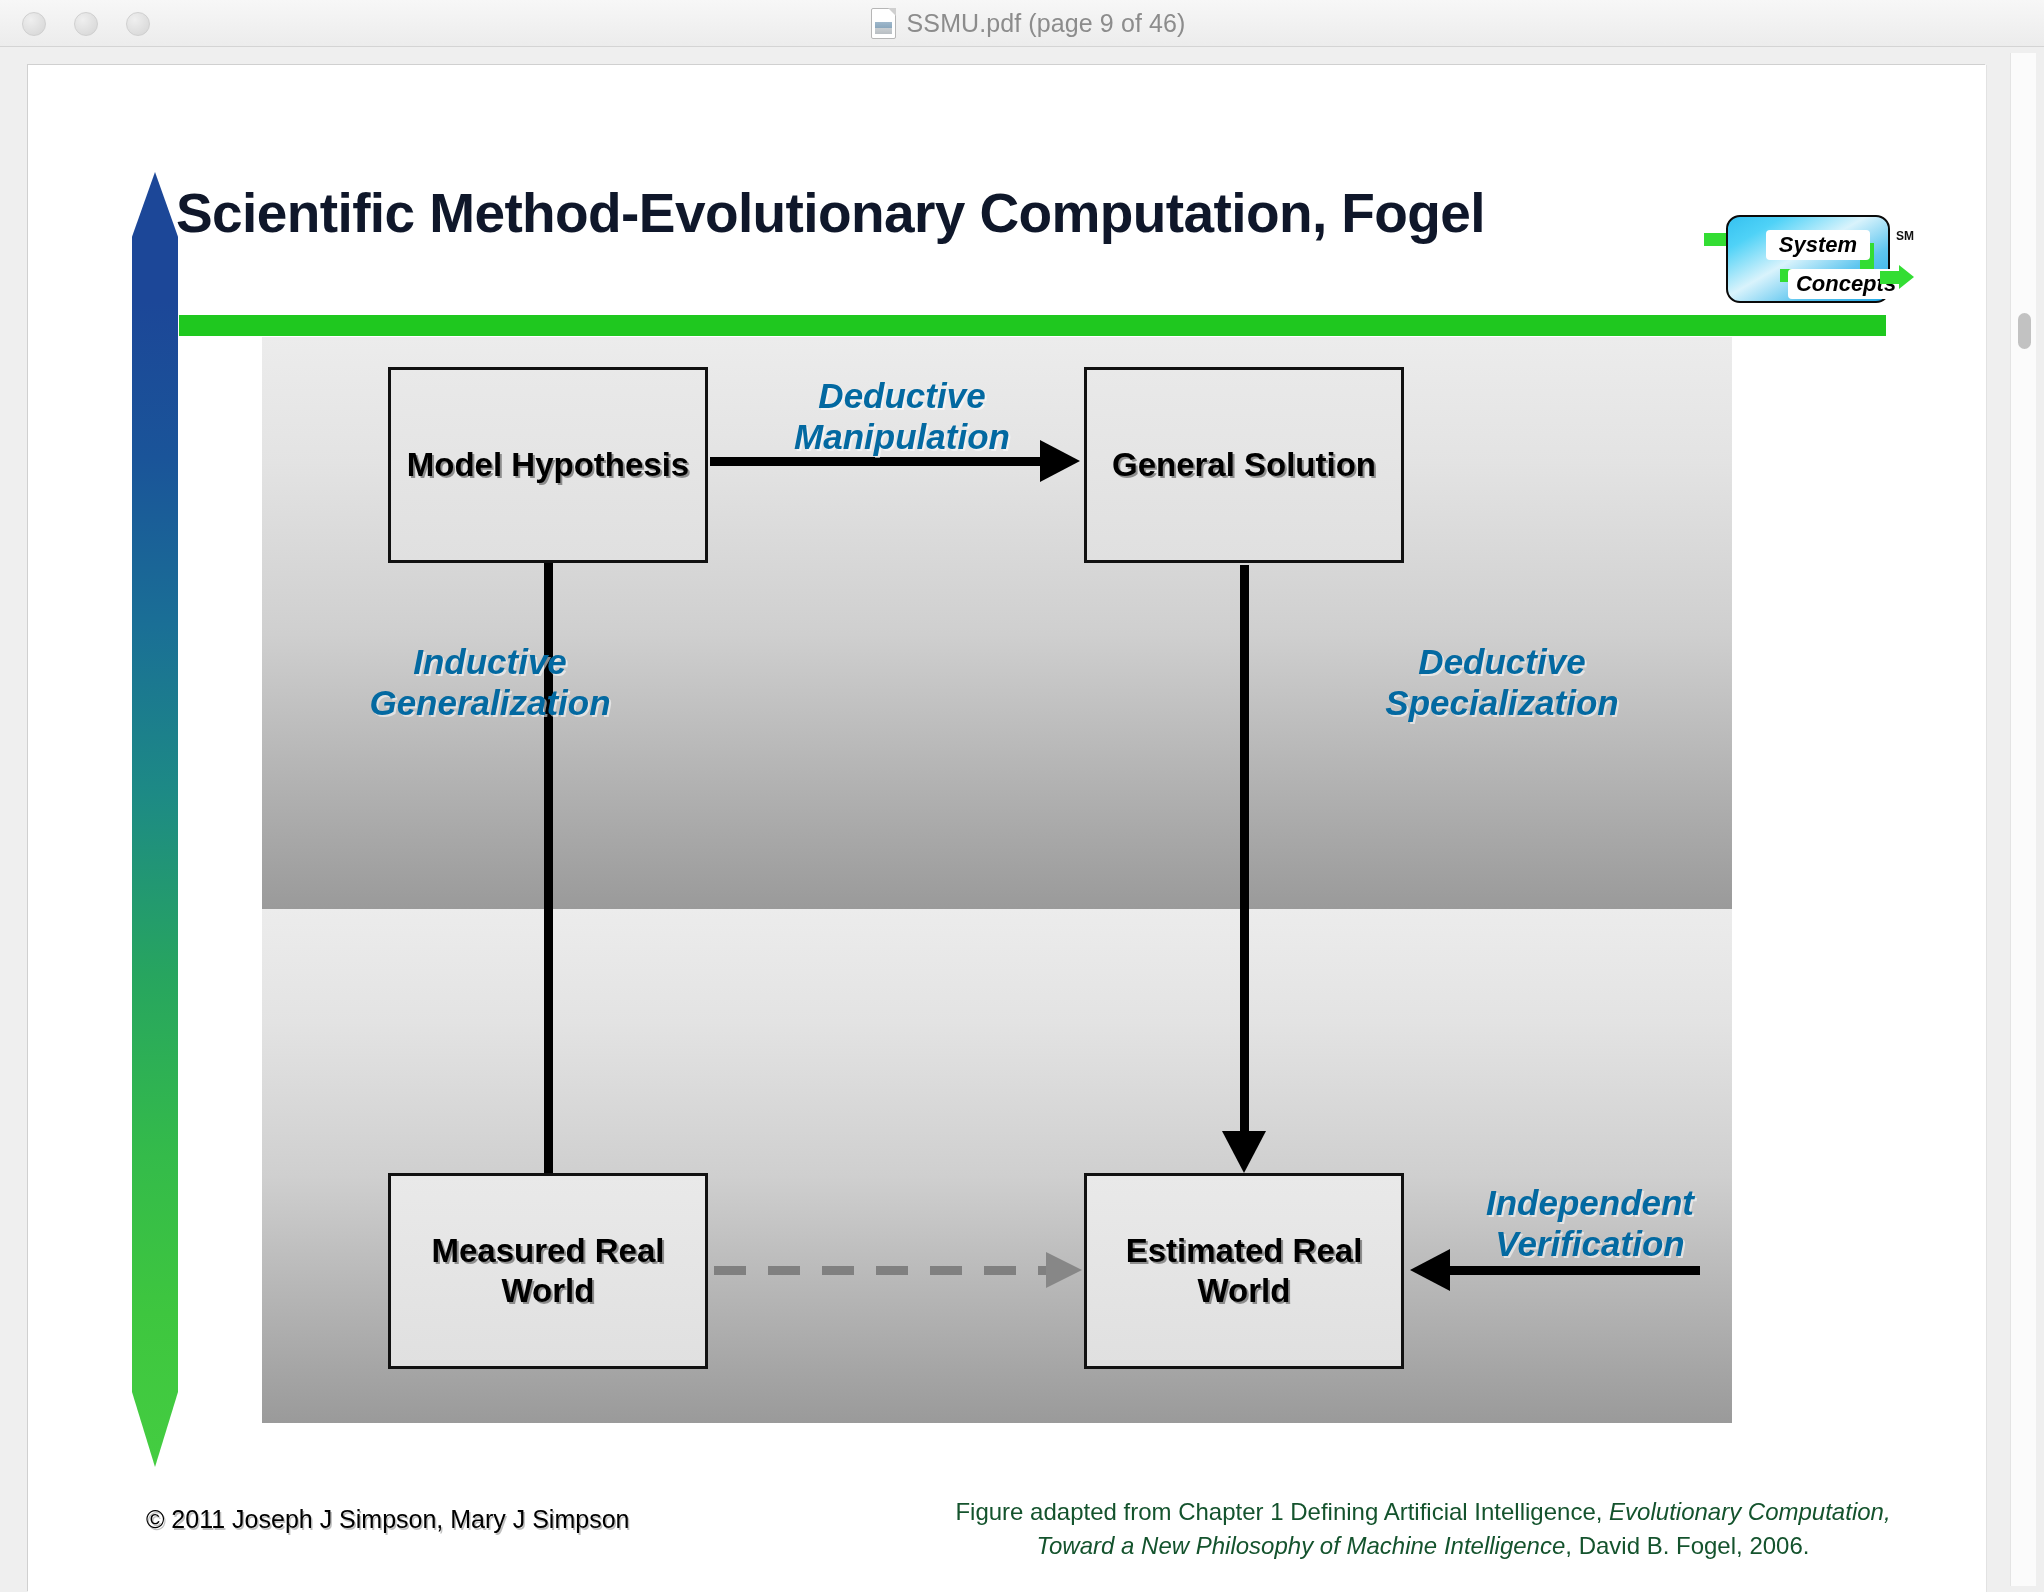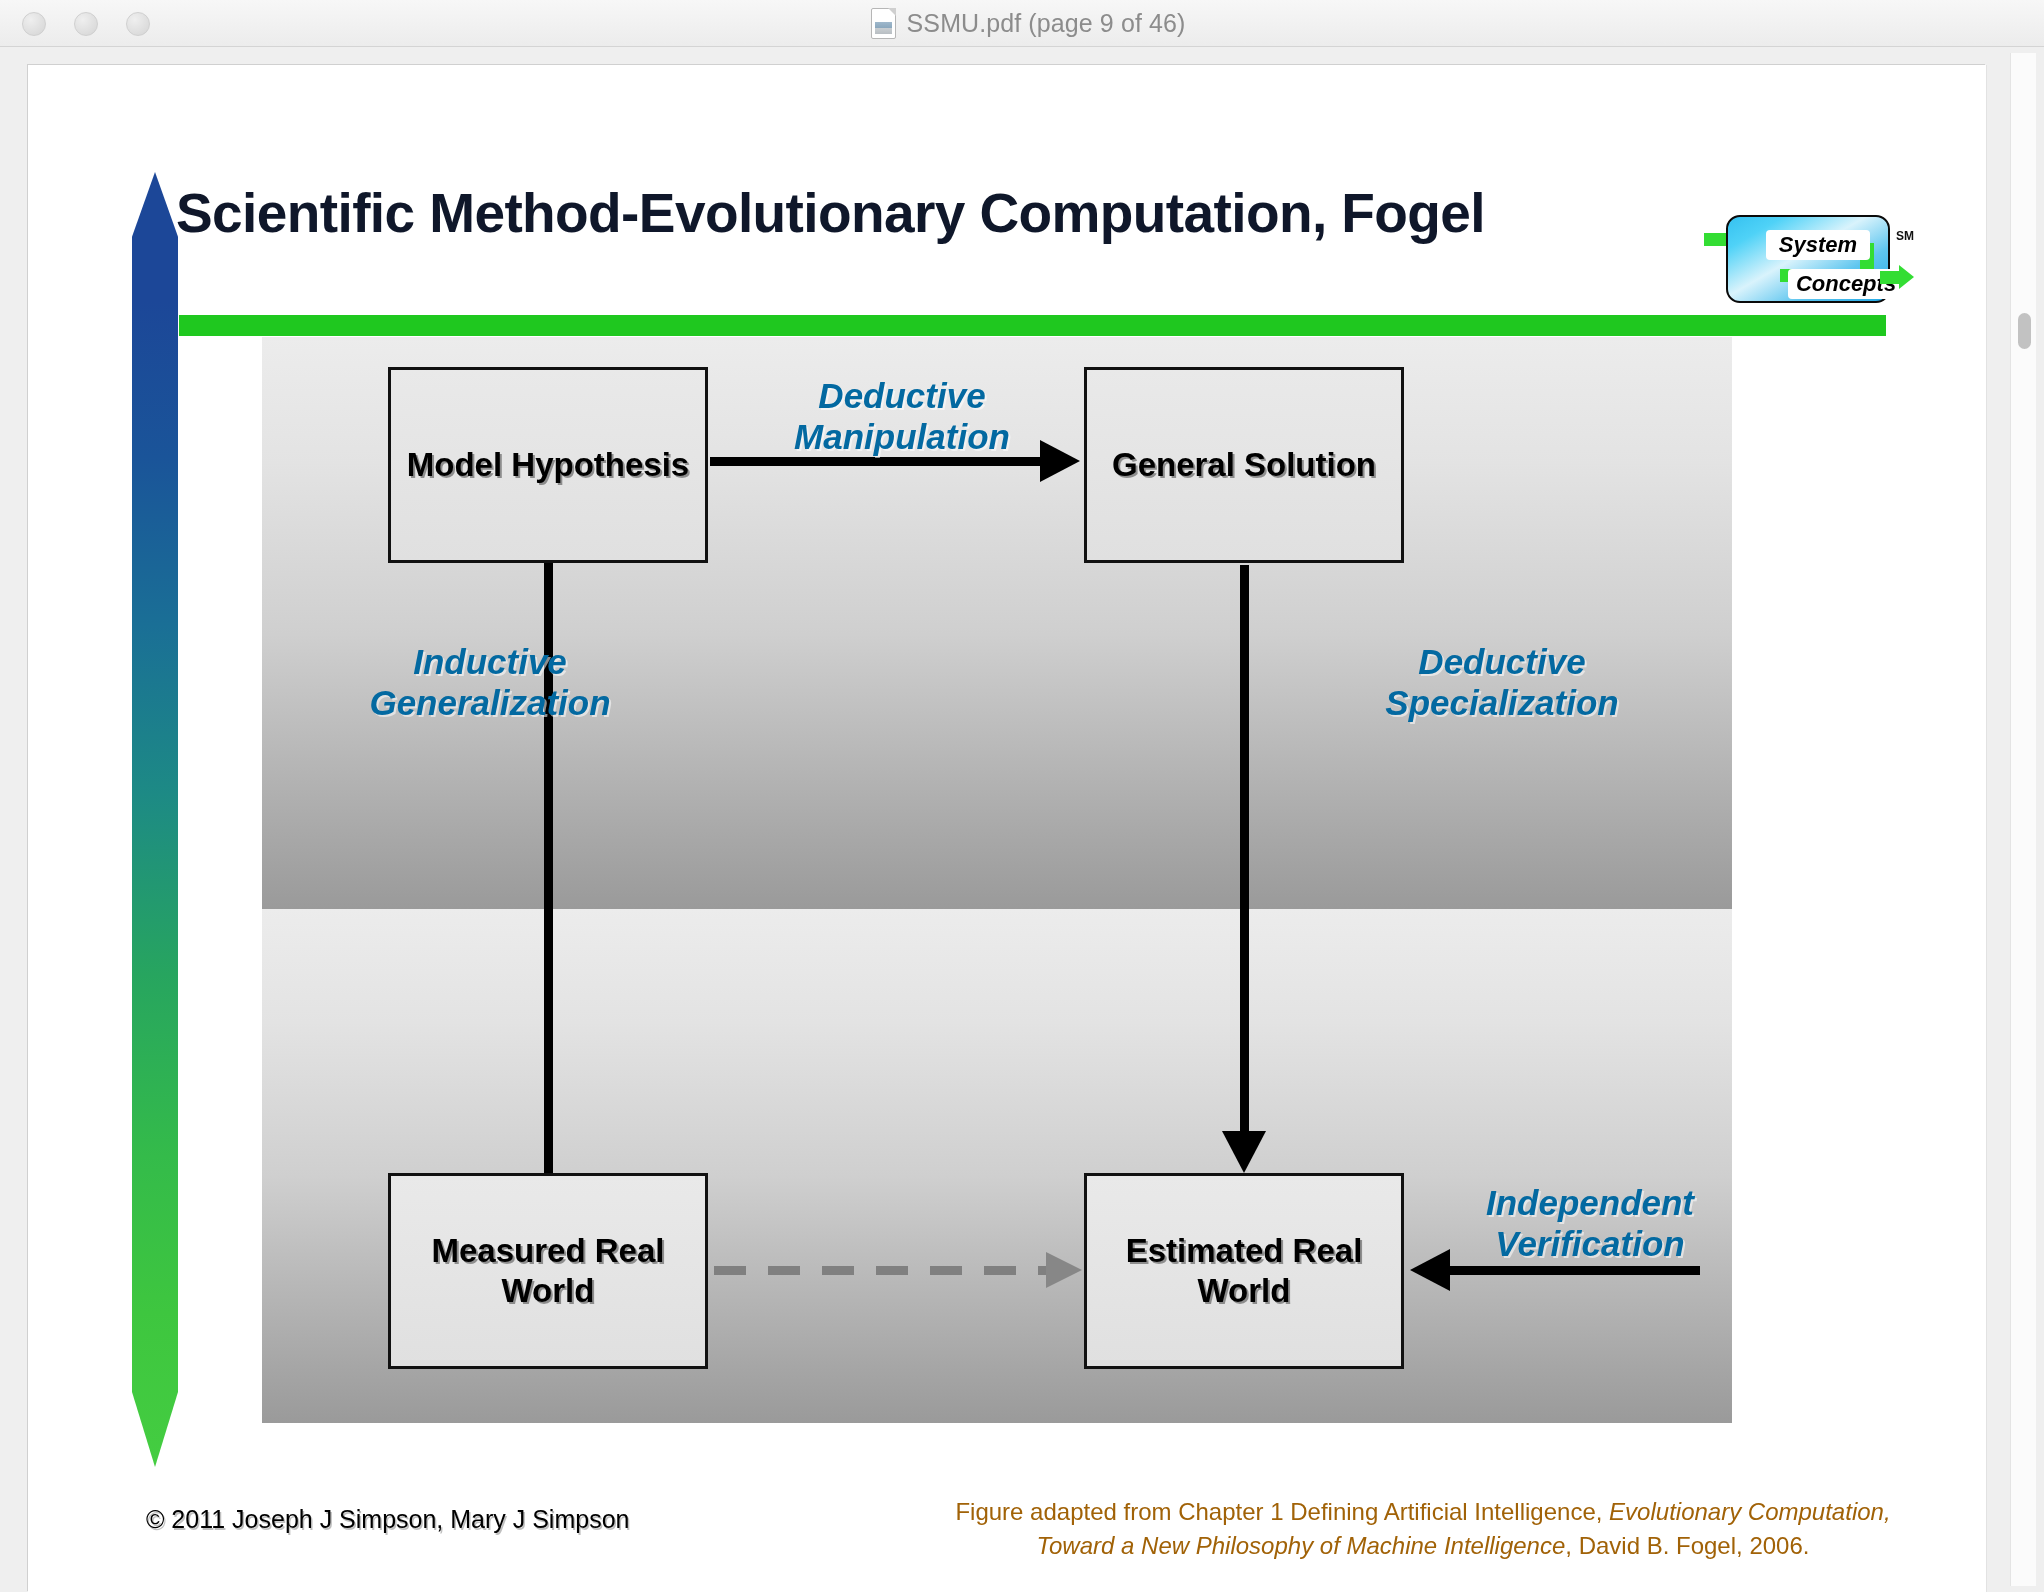--- a/index.html
+++ b/index.html
@@ -241,21 +241,21 @@
   #lbl-independent    { left: 1186px; top: 845px; width: 284px; }
 
   
   #copyright {
     position: absolute; left: 118px; top: 1440px;
     font-size: 25px; color: #000000;
     text-shadow: 1.5px 1.5px 0 rgba(0,0,0,0.25);
   }
   #figure-note {
     position: absolute; left: 890px; top: 1430px; width: 1010px;
-    font-size: 24px; color: #a16207; text-align: center; line-height: 1.42;
+    font-size: 24px; color: #14532d; text-align: center; line-height: 1.42;
   }
   #figure-note i { font-style: italic; }
 </style>
 </head>
 <body>
 
 <div id="window">
 
   <div id="titlebar">
     <div id="traffic-lights">

